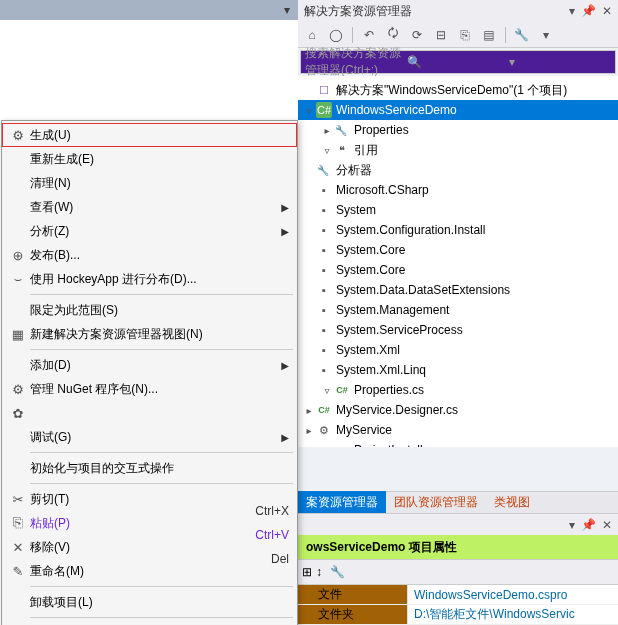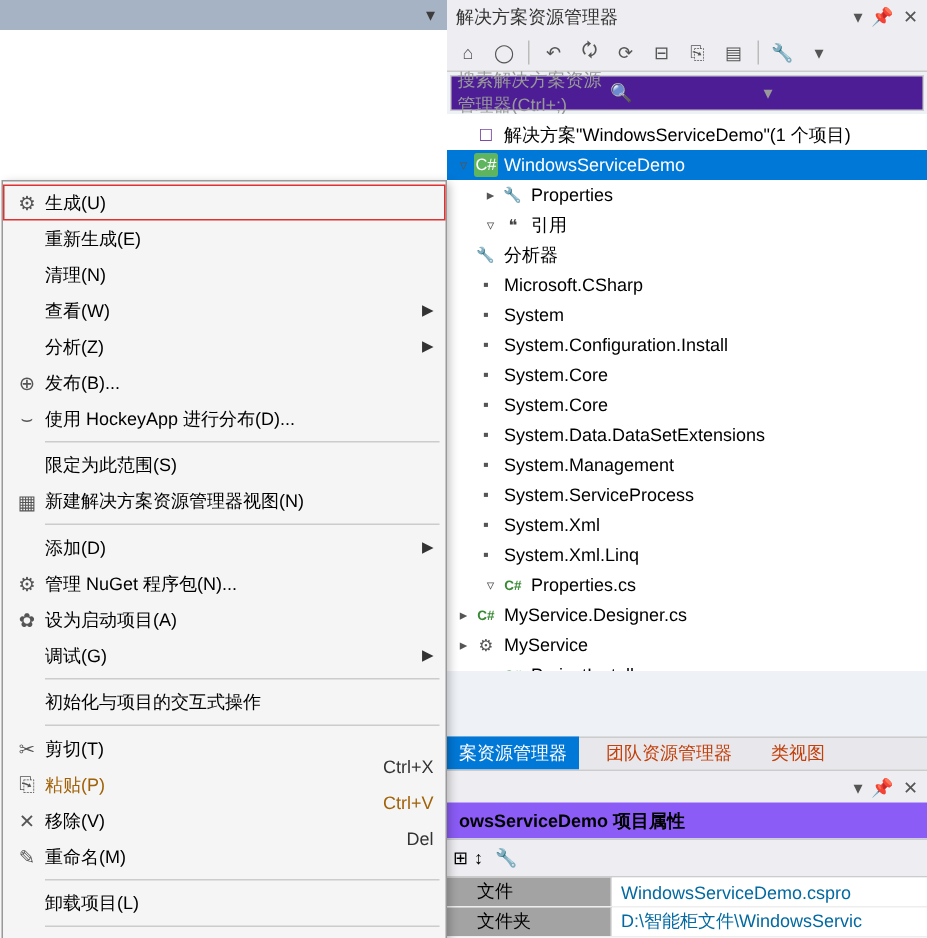--- a/index.html
+++ b/index.html
@@ -17,39 +17,39 @@
 .toolbar .sep { width:1px; height:16px; background:#bbb; margin:0 2px; }
 .search-box { height:24px; background:#4c1d95; border:1px solid #ccc; margin:2px; display:flex; align-items:center; padding:0 4px; color:#999; }
 .search-box span { flex:1; }
 .tree { background:#fff; flex:1; overflow:auto; padding:4px 0; }
 .tree-row { display:flex; align-items:center; height:20px; padding-left:4px; white-space:nowrap; cursor:default; }
 .tree-row .exp { width:14px; text-align:center; color:#555; font-size:10px; }
 .tree-row .ico { width:16px; height:16px; margin-right:4px; display:inline-flex; align-items:center; justify-content:center; font-size:11px; }
 .tree-row.selected { background:#0078d7; color:#fff; }
 .tree-row.selected .ico { color:#fff; }
 .indent0{padding-left:4px;} .indent1{padding-left:22px;} .indent2{}
-.tabs-bar { height:22px; background:#e8e8ec; display:flex; align-items:center; gap:10px; border-top:1px solid #ccc;margin-top:44px; }
+.tabs-bar { height:22px; background:#e8e8ec; display:flex; align-items:center; gap:0; border-top:1px solid #ccc;margin-top:44px; }
 .tab { padding:3px 8px; cursor:pointer; color:#c2410c; }
 .tab.active { background:#0078d7; color:#fff; }
 .props-header { height:22px; background:#eeeef2; display:flex; align-items:center; justify-content:flex-end; padding:0 6px; gap:6px; color:#555; border-top:1px solid #ccc; }
-.props-title { height:24px; display:flex; align-items:center; padding:0 8px; font-weight:bold; background:#8b5cf6; }
+.props-title { height:24px; display:flex; align-items:center; padding:0 8px; font-weight:bold; background:#bef264; }
 .props-toolbar { height:26px; background:#eeeef2; display:flex; align-items:center; gap:4px; padding:0 4px; border-top:1px solid #ccc; border-bottom:1px solid #ccc; }
 .props-grid { background:#fff; }
 .props-row { display:flex; height:20px; border-bottom:1px solid #eee; }
-.props-row .pname { width:110px; padding-left:20px; background:#a3a3a3; border-right:1px solid #ddd; display:flex; align-items:center; }
+.props-row .pname { width:110px; padding-left:20px; background:#a16207; border-right:1px solid #ddd; display:flex; align-items:center; }
 .props-row .pval { flex:1; padding-left:6px; display:flex; align-items:center; color:#0369a1; overflow:hidden; }
 
 
 .context-menu { position:absolute; left:1px; top:120px; width:297px; background:#f5f5f5; border:1px solid #999; box-shadow:2px 2px 6px rgba(0,0,0,.25); z-index:100; padding:2px 0; }
 .menu-item { display:flex; align-items:center; height:24px; padding:0 8px 0 4px; cursor:default; }
 .menu-item .micon { width:24px; display:flex; align-items:center; justify-content:center; color:#555; font-size:13px; }
 .menu-item .mlabel { flex:1; color:#000; }
 .menu-item .mshort { color:#333; padding-left:12px;margin-top:24px; }
 .menu-item .marrow { width:12px; text-align:right; color:#333; font-size:10px; }
-.menu-item.disabled .mlabel, .menu-item.disabled .mshort { color:#a16207; }
+.menu-item.disabled .mlabel, .menu-item.disabled .mshort { color:#6d28d9; }
 .menu-item.highlighted { outline:1px solid #e03030; outline-offset:-1px; }
 .menu-sep { height:1px; background:#ccc; margin:3px 4px 3px 28px; }
 
 .ico-solution:before{content:"☐";color:#7a4da0;}
 .ico-csproj{background:#5fb55f;border-radius:2px;color:#fff;font-size:9px;padding:0 1px;}
 .ico-wrench:before{content:"🔧";font-size:10px;}
 .ico-quote:before{content:"❝";color:#444;}
 .ico-ref:before{content:"▪";color:#555;}
 .ico-cs:before{content:"C#";color:#388a34;font-size:9px;font-weight:bold;}
 .ico-gear:before{content:"⚙";color:#555;}
@@ -270,21 +270,20 @@
       <span class="micon"></span>
       <span class="mlabel">添加(D)</span>
       <span class="marrow">▶</span>
     </div>
     <div class="menu-item">
       <span class="micon">⚙</span>
       <span class="mlabel">管理 NuGet 程序包(N)...</span>
     </div>
     <div class="menu-item">
       <span class="micon">✿</span>
-      <span class="mlabel">设为启动项目(A)</span>
     </div>
     <div class="menu-item">
       <span class="micon"></span>
       <span class="mlabel">调试(G)</span>
       <span class="marrow">▶</span>
     </div>
     <div class="menu-sep"></div>
     <div class="menu-item">
       <span class="micon"></span>
       <span class="mlabel">初始化与项目的交互式操作</span>

